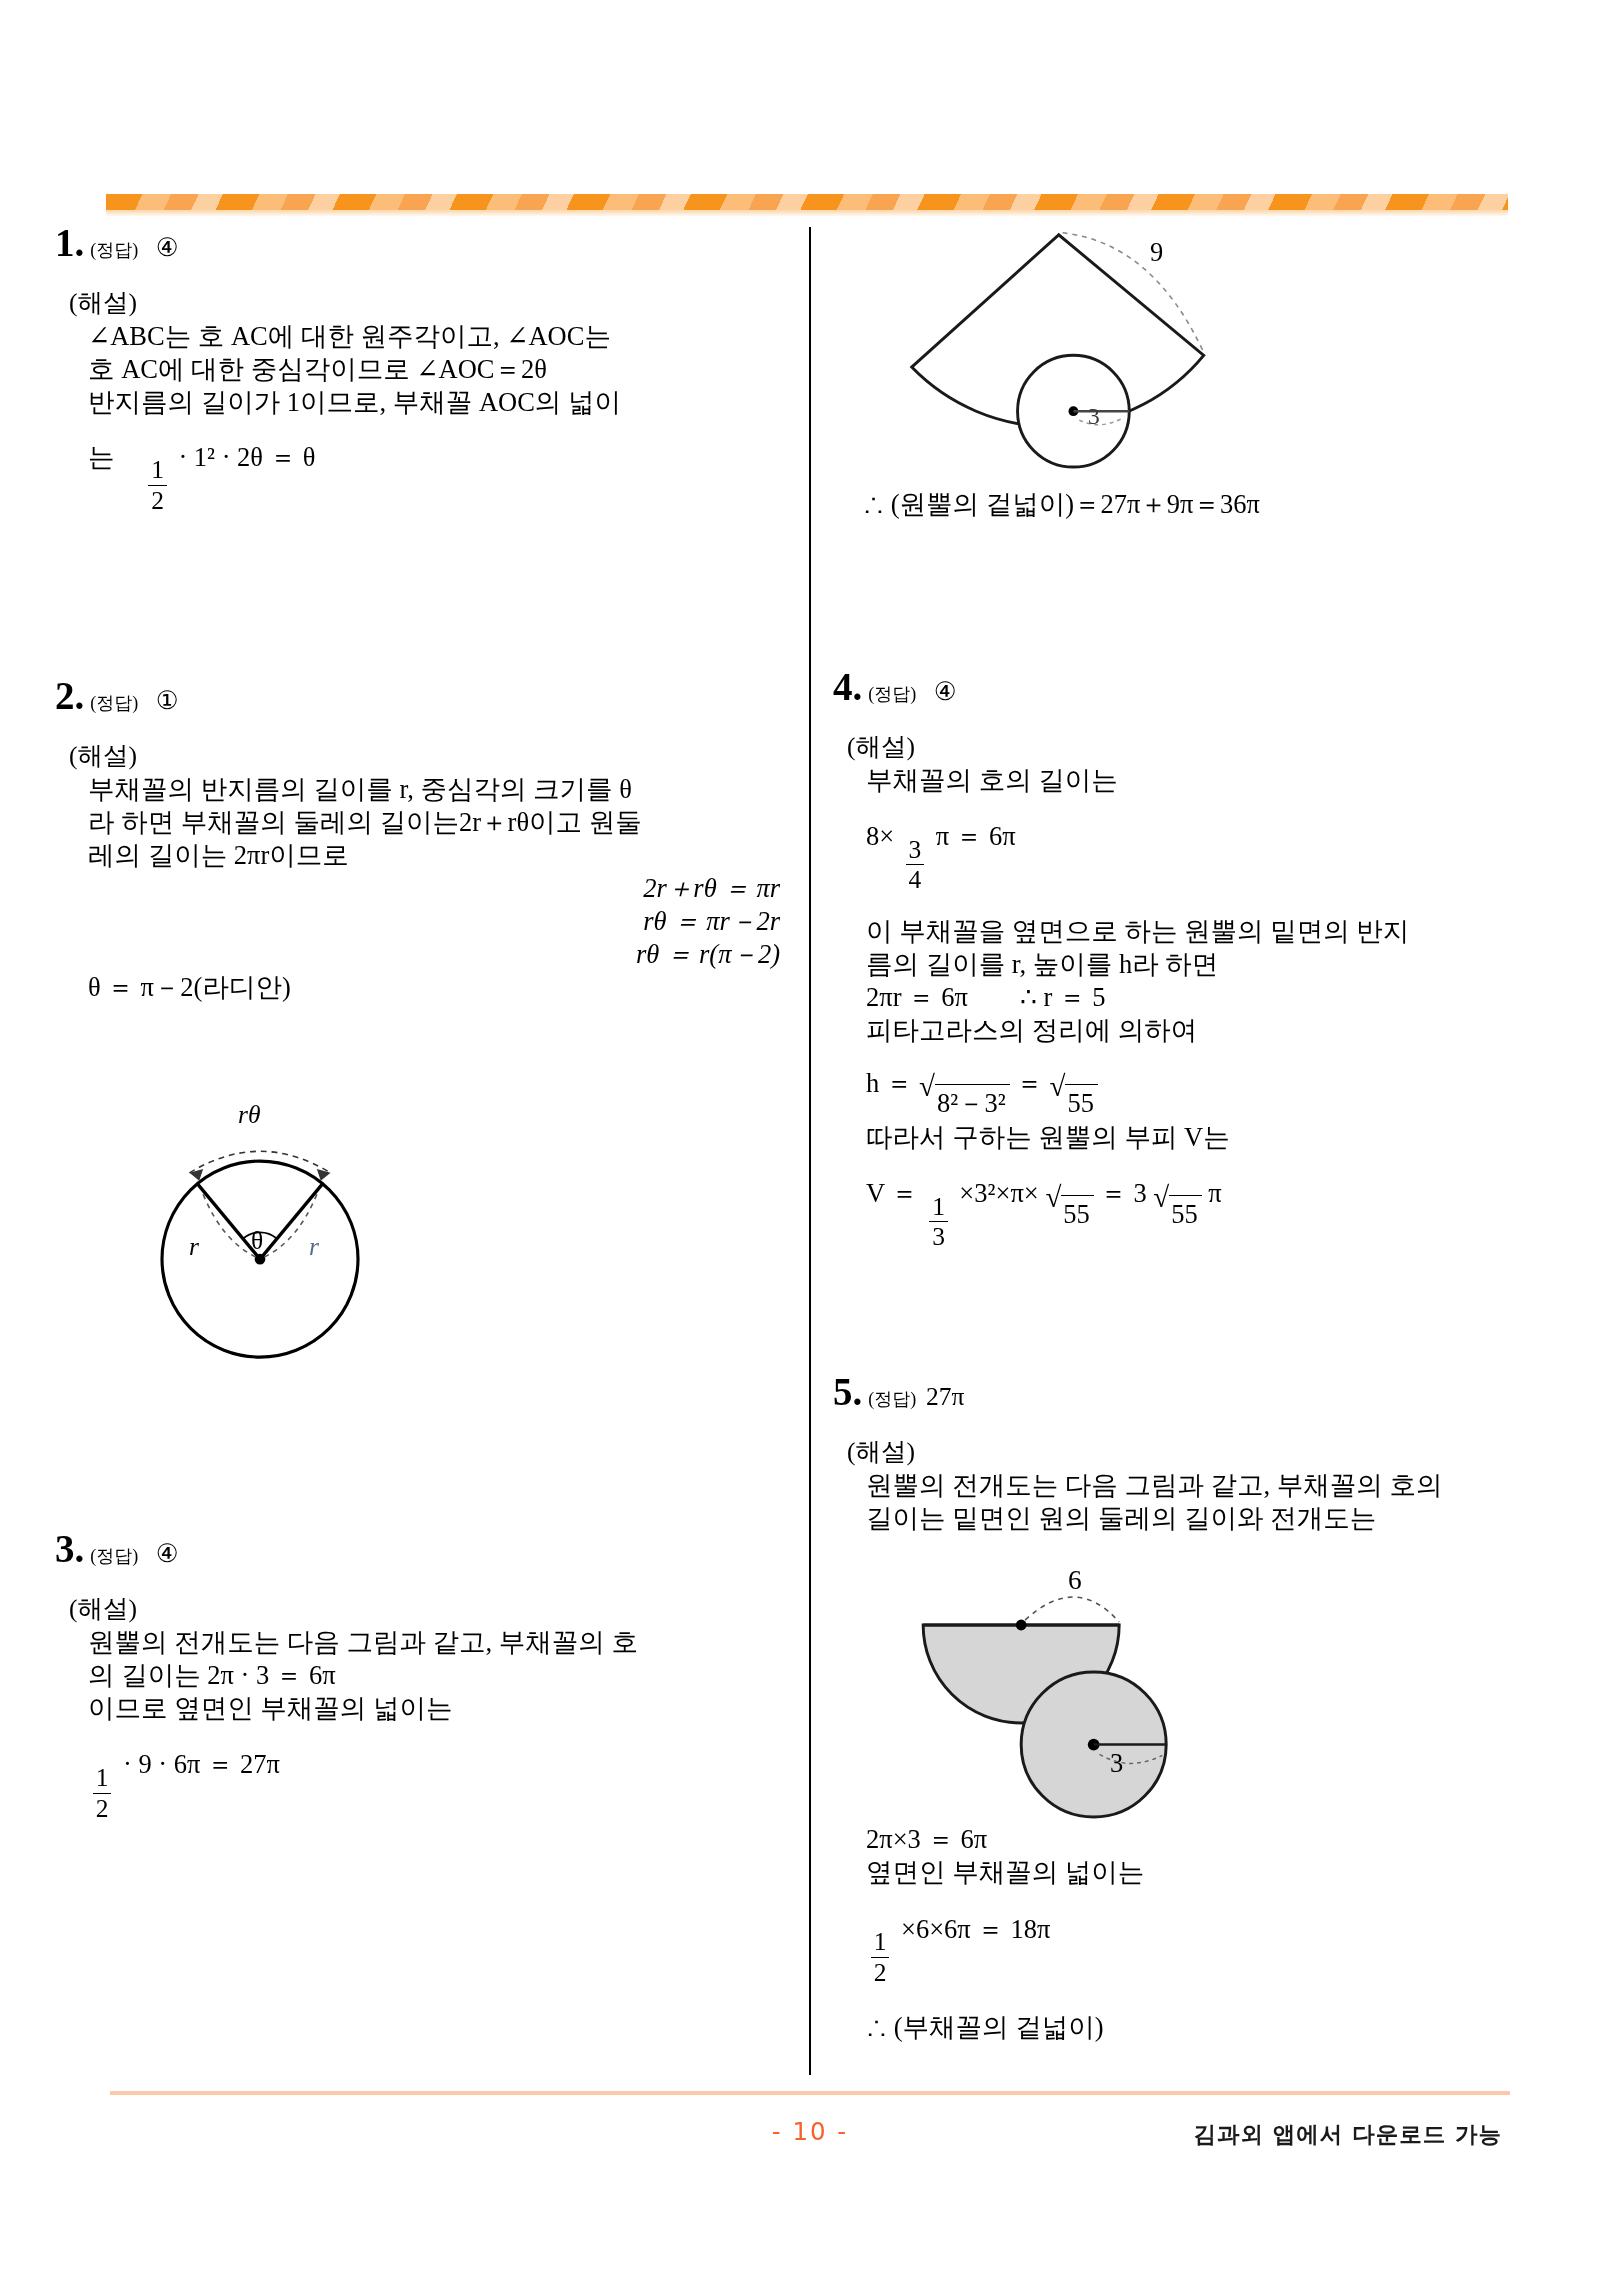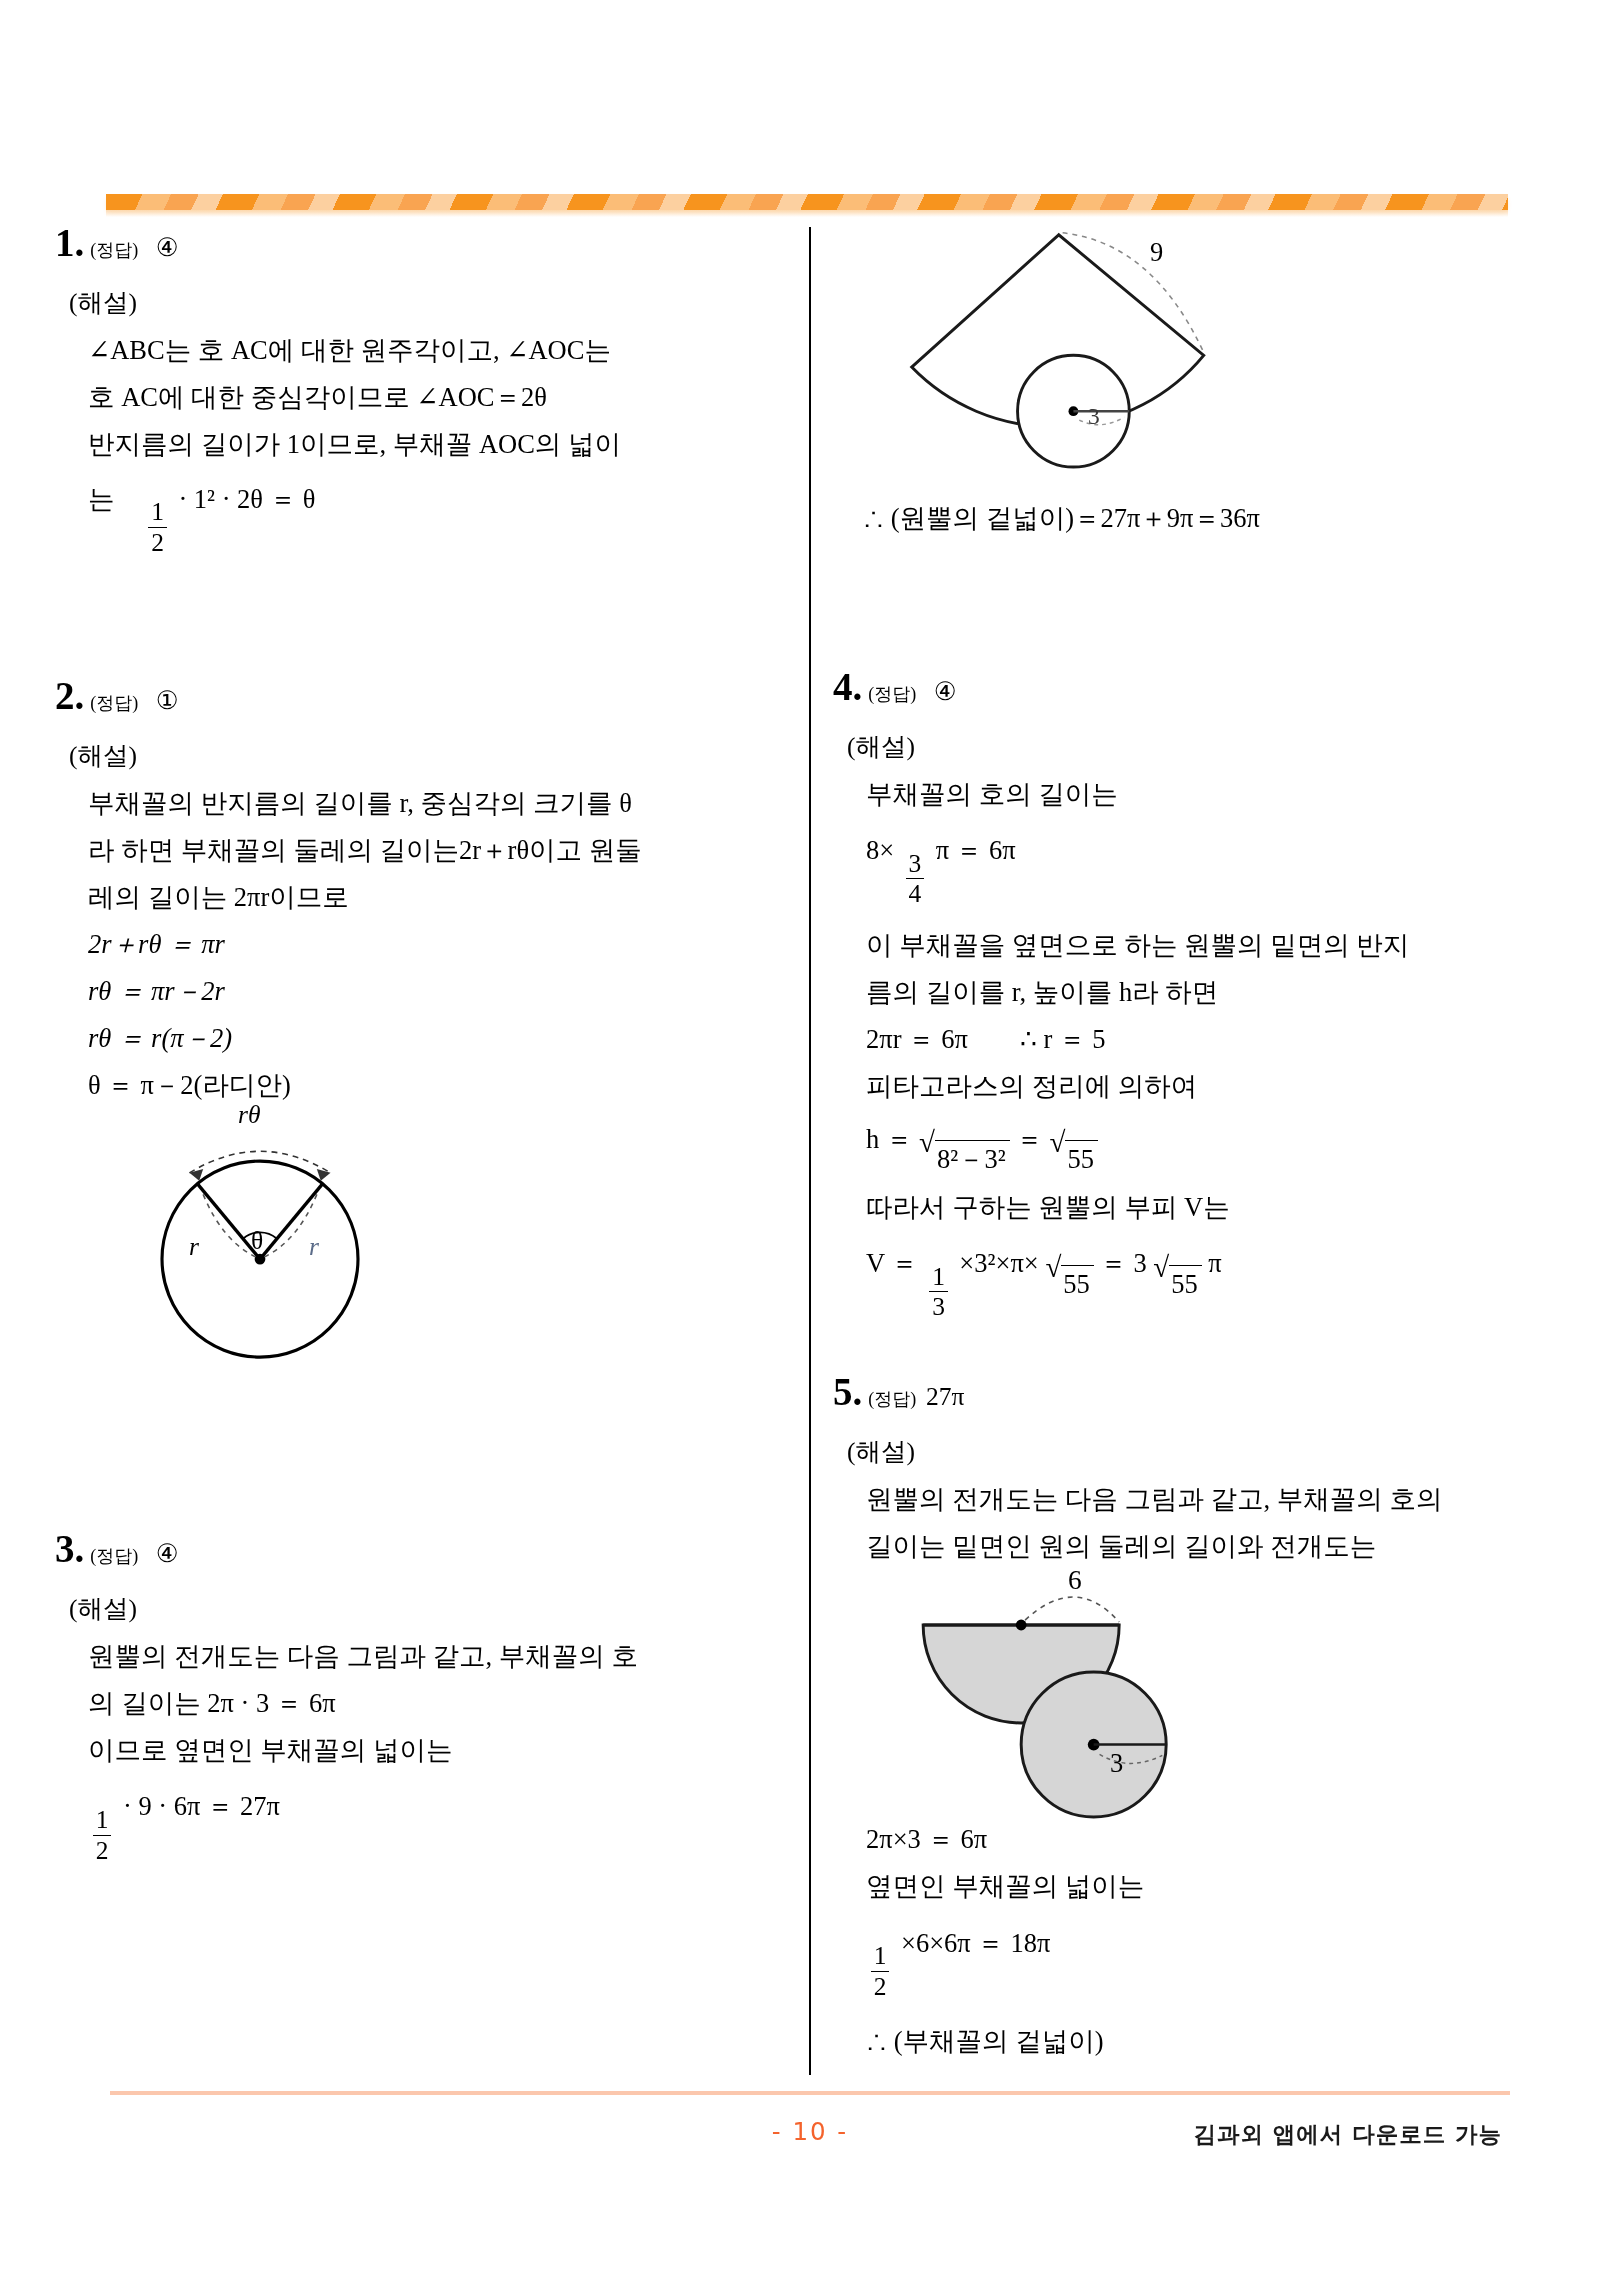--- a/index.html
+++ b/index.html
@@ -109,28 +109,28 @@
     margin-left: 17.6px;
   }
   .sol-label {
     font-size: 25.5px;
     margin-left: 14px;
     margin-top: 21.6px;
   }
   .body-line {
     font-size: 26.5px;
     margin-left: 33px;
-    margin-top: 14px;
+    margin-top: 0;
     line-height: 1.25;
     white-space: nowrap;
   }
   .math {
     font-family: "Liberation Serif", "DejaVu Serif", serif;
   }
-  .it { font-style: italic; }
+  .it { font-style: italic; text-align: right; }
   .frac {
     display: inline-flex;
     flex-direction: column;
     align-items: center;
     vertical-align: -0.48em;
     margin: 0 4.9px;
     line-height: 1;
   }
   .frac .num { font-size: 25.5px; padding: 0 2.9px 2px; }
   .frac .den { font-size: 25.5px; padding: 2px 2.9px 0; border-top: 1.6px solid #000; }

